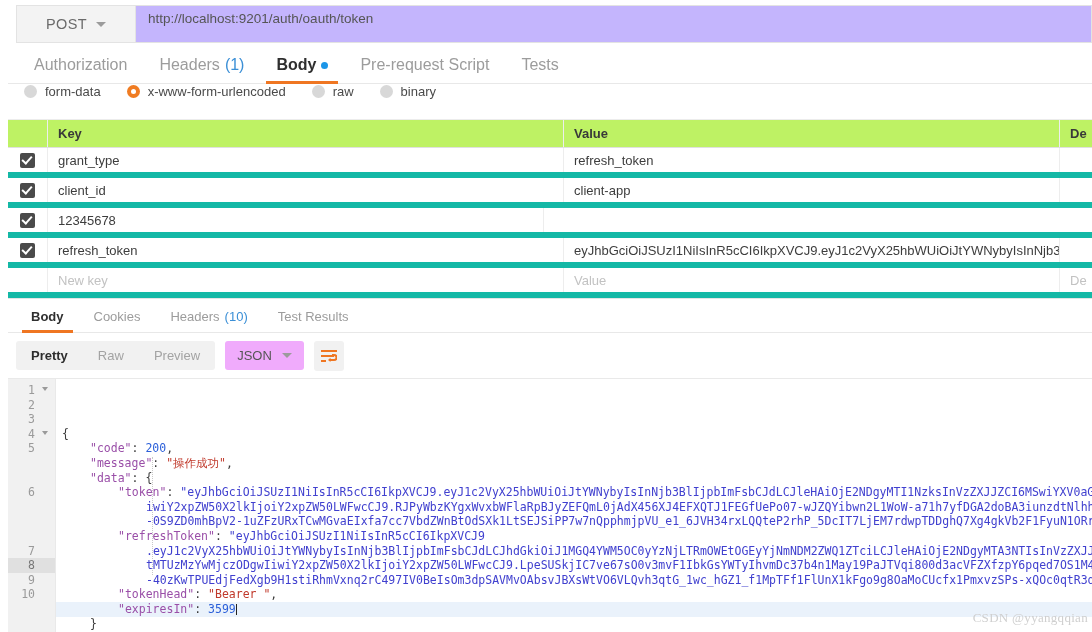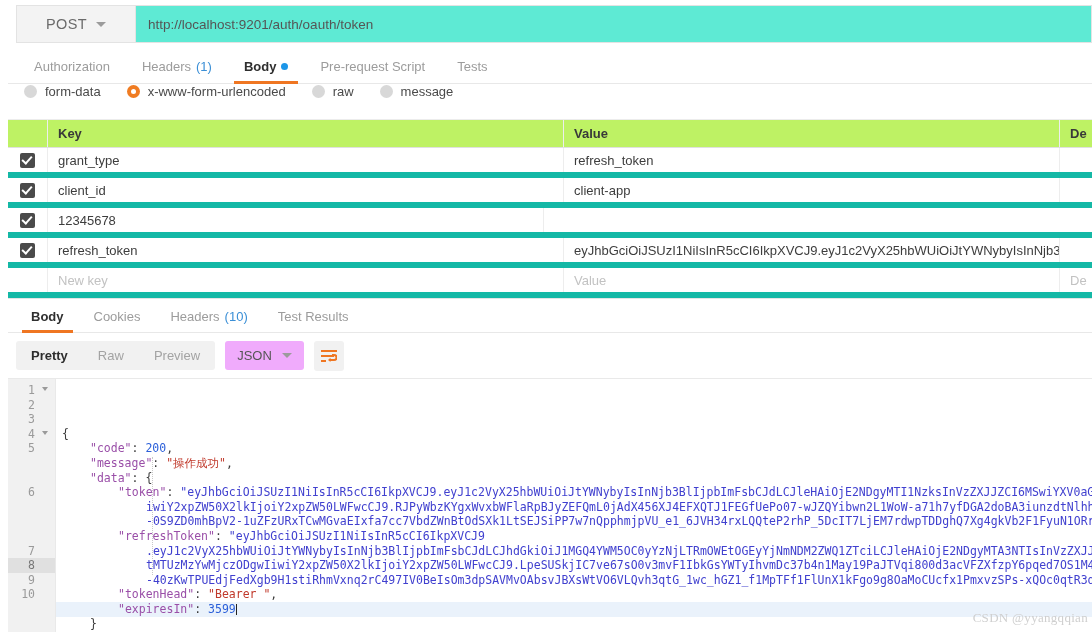--- a/index.html
+++ b/index.html
@@ -22,32 +22,32 @@
     display: flex; align-items: center; justify-content: center; gap: 9px;
     font-size: 14.5px; color: #6b6b6b; letter-spacing: .4px;
     cursor: pointer;
   }
   .caret {
     width: 0; height: 0; border-left: 5px solid transparent;
     border-right: 5px solid transparent; border-top: 5px solid #9b9b9b;
     display: inline-block;
   }
   .url-field {
-    flex: 1; background: #5eead4; border: 1px solid #e3e3e3; border-left: none;
-    display: flex; align-items: center; padding: 0 12px;
+    flex: 1; background: #c4b5fd; border: 1px solid #e3e3e3; border-left: none;
+    display: flex; align-items: flex-end; padding: 16px 12px;
     font-size: 13.5px; color: #555;
   }
 
   
   .req-tabs {
     height: 35px; display: flex; align-items: flex-end;
     border-bottom: 1px solid #e8e8e8; padding-left: 10px; margin-top: 6px;
   }
   .tab {
-    padding: 0 16px 9px 16px; font-size: 13px; color: #9c9c9c;
+    padding: 0 16px 9px 16px; font-size: 16px; color: #9c9c9c;
     cursor: pointer; position: relative; white-space: nowrap;
     display: flex; align-items: center; gap: 5px;
   }
   .tab.active { color: #2f2f2f; font-weight: 600; }
   .tab.active::after {
     content: ""; position: absolute; left: 6px; right: 6px; bottom: -1px;
     height: 3px; background: #ef7622;
   }
   .tab .count { color: #3b8fd6; }
   .dot-blue {
@@ -228,21 +228,21 @@
       <label class="radio sel">
         <span class="knob"></span>
         <span>x-www-form-urlencoded</span>
       </label>
       <label class="radio">
         <span class="knob"></span>
         <span>raw</span>
       </label>
       <label class="radio">
         <span class="knob"></span>
-        <span>message</span>
+        <span>binary</span>
       </label>
     </div>
 
   <div class="kv" id="kv-table">
       <div class="kv-row header">
         <div class="cell-check"></div>
         <div class="cell-key">Key</div>
         <div class="cell-val">Value</div>
         <div class="cell-desc">De</div>
       </div>

